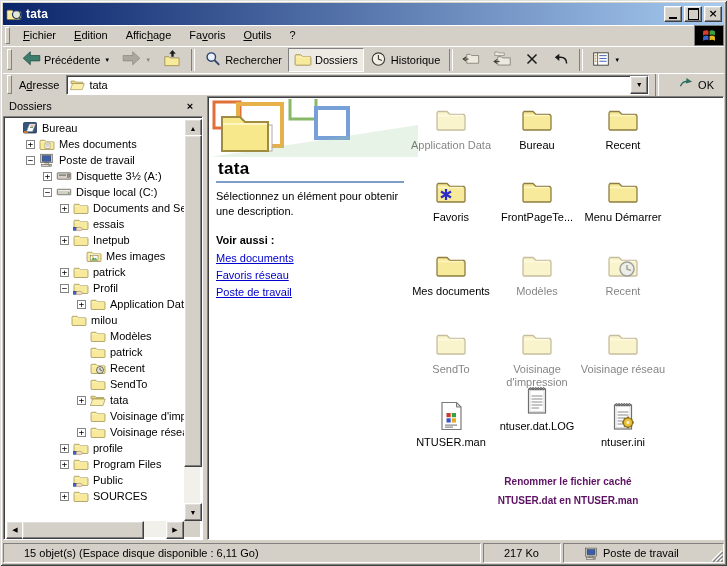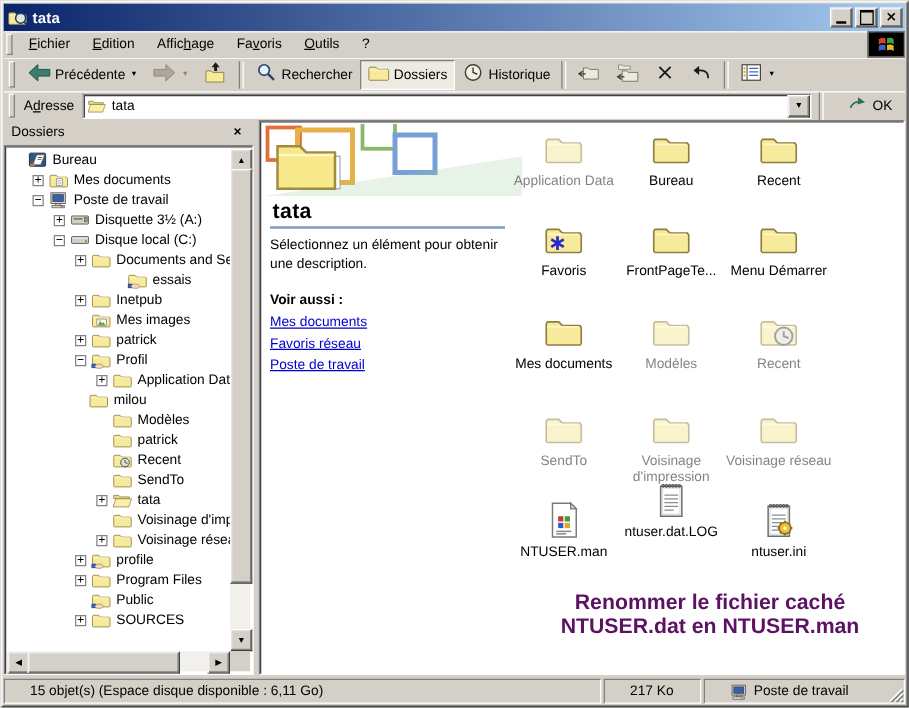--- a/index.html
+++ b/index.html
@@ -69,21 +69,21 @@
   #wv-title{position:absolute;left:10px;top:62px;font-size:17px;font-weight:bold;letter-spacing:.3px;}
   #wv-rule{position:absolute;left:8px;top:84px;width:188px;height:2px;background:#7E9CC8;}
   #wv-desc{position:absolute;left:8px;top:92px;width:190px;line-height:15px;}
   #wv-seealso{position:absolute;left:8px;top:137px;font-weight:bold;}
   #wv-links{position:absolute;left:8px;top:155px;}
   .wv-link{display:block;margin-bottom:5px;text-decoration:underline;cursor:pointer;}
   .file-cell{position:absolute;width:86px;display:flex;flex-direction:column;align-items:center;}
   .file-cell .ficon{width:32px;height:32px;}
   .file-cell .flabel{margin-top:4px;text-align:center;line-height:13px;}
   .faded{opacity:.5;}
-  #annotation{position:absolute;left:210px;top:375px;width:300px;text-align:center;font-weight:bold;font-size:17px;line-height:19px;}
+  #annotation{position:absolute;left:210px;top:375px;width:300px;text-align:center;font-weight:bold;font-size:10px;line-height:19px;}
   
   #statusbar{position:absolute;left:3px;right:3px;bottom:3px;height:20px;display:flex;gap:2px;}
   .st-panel{box-sizing:border-box;display:flex;align-items:center;padding:0 20px;white-space:nowrap;overflow:hidden;}
   #st1{width:478px;}
   #st2{width:78px;}
   #st3{flex:1;position:relative;gap:4px;}
   #st3 .sicon{width:15px;height:15px;flex:none;}
   #resize-grip{position:absolute;right:0;bottom:0;width:13px;height:13px;}
 </style>
 </head>
@@ -306,39 +306,39 @@
             <span>Disque local (C:)</span>
           </div>
           <div class="tree-row" style="padding-left: 54px;">
             <span class="expander">+</span>
             <span class="ticon16"><svg xmlns="http://www.w3.org/2000/svg" width="16" height="16" viewBox="0 0 32 32">
                 <path d="M2 10 L3 8.5 L12 8.5 L15 11.5 L29 11.5 L30 13 L30 26 L29 27 L3 27 L2 26 Z" fill="#F7EA9A" stroke="#8F7D40" stroke-width="1.3"></path>
                 <path d="M3 12.5 L28 12.5" stroke="#FFF6C4" stroke-width="1.4"></path>
               </svg></span>
             <span>Documents and Settin</span>
           </div>
-          <div class="tree-row" style="padding-left: 71px; margin-left: 12px;">
+          <div class="tree-row" style="padding-left: 54px;">
             <span class="tspacer"></span>
             <span class="ticon16"><svg xmlns="http://www.w3.org/2000/svg" width="16" height="16" viewBox="0 0 32 32">
                 <path d="M2 10 L3 8.5 L12 8.5 L15 11.5 L29 11.5 L30 13 L30 26 L29 27 L3 27 L2 26 Z" fill="#F7EA9A" stroke="#8F7D40" stroke-width="1.3"></path>
                 <path d="M3 12.5 L28 12.5" stroke="#FFF6C4" stroke-width="1.4"></path>
                 <rect x="0.8" y="22.5" width="6.5" height="6" fill="#3A5ECC" stroke="#1E3270"></rect>
                 <ellipse cx="12.5" cy="26" rx="6.5" ry="3.4" fill="#F2DCC0" stroke="#9A7A50"></ellipse>
               </svg></span>
             <span>essais</span>
           </div>
           <div class="tree-row" style="padding-left: 54px;">
             <span class="expander">+</span>
             <span class="ticon16"><svg xmlns="http://www.w3.org/2000/svg" width="16" height="16" viewBox="0 0 32 32">
                 <path d="M2 10 L3 8.5 L12 8.5 L15 11.5 L29 11.5 L30 13 L30 26 L29 27 L3 27 L2 26 Z" fill="#F7EA9A" stroke="#8F7D40" stroke-width="1.3"></path>
                 <path d="M3 12.5 L28 12.5" stroke="#FFF6C4" stroke-width="1.4"></path>
               </svg></span>
             <span>Inetpub</span>
           </div>
-          <div class="tree-row" style="padding-left: 54px;">
+          <div class="tree-row" style="padding-left: 54px; margin-left: 13px;">
             <span class="tspacer"></span>
             <span class="ticon16"><svg xmlns="http://www.w3.org/2000/svg" width="16" height="16" viewBox="0 0 32 32">
                 <path d="M2 10 L3 8.5 L12 8.5 L15 11.5 L29 11.5 L30 13 L30 26 L29 27 L3 27 L2 26 Z" fill="#F7EA9A" stroke="#8F7D40" stroke-width="1.3"></path>
                 <path d="M3 12.5 L28 12.5" stroke="#FFF6C4" stroke-width="1.4"></path>
                 <rect x="9" y="14.5" width="15" height="10" fill="#FFFFFF" stroke="#666"></rect>
                 <path d="M10.5 23.5 L14.5 18.5 L17.5 21.5 L19.5 19.5 L22.5 23.5 Z" fill="#3F9C3F"></path>
                 <circle cx="13.5" cy="17.5" r="1.4" fill="#E8B020"></circle>
               </svg></span>
             <span>Mes images</span>
           </div>

